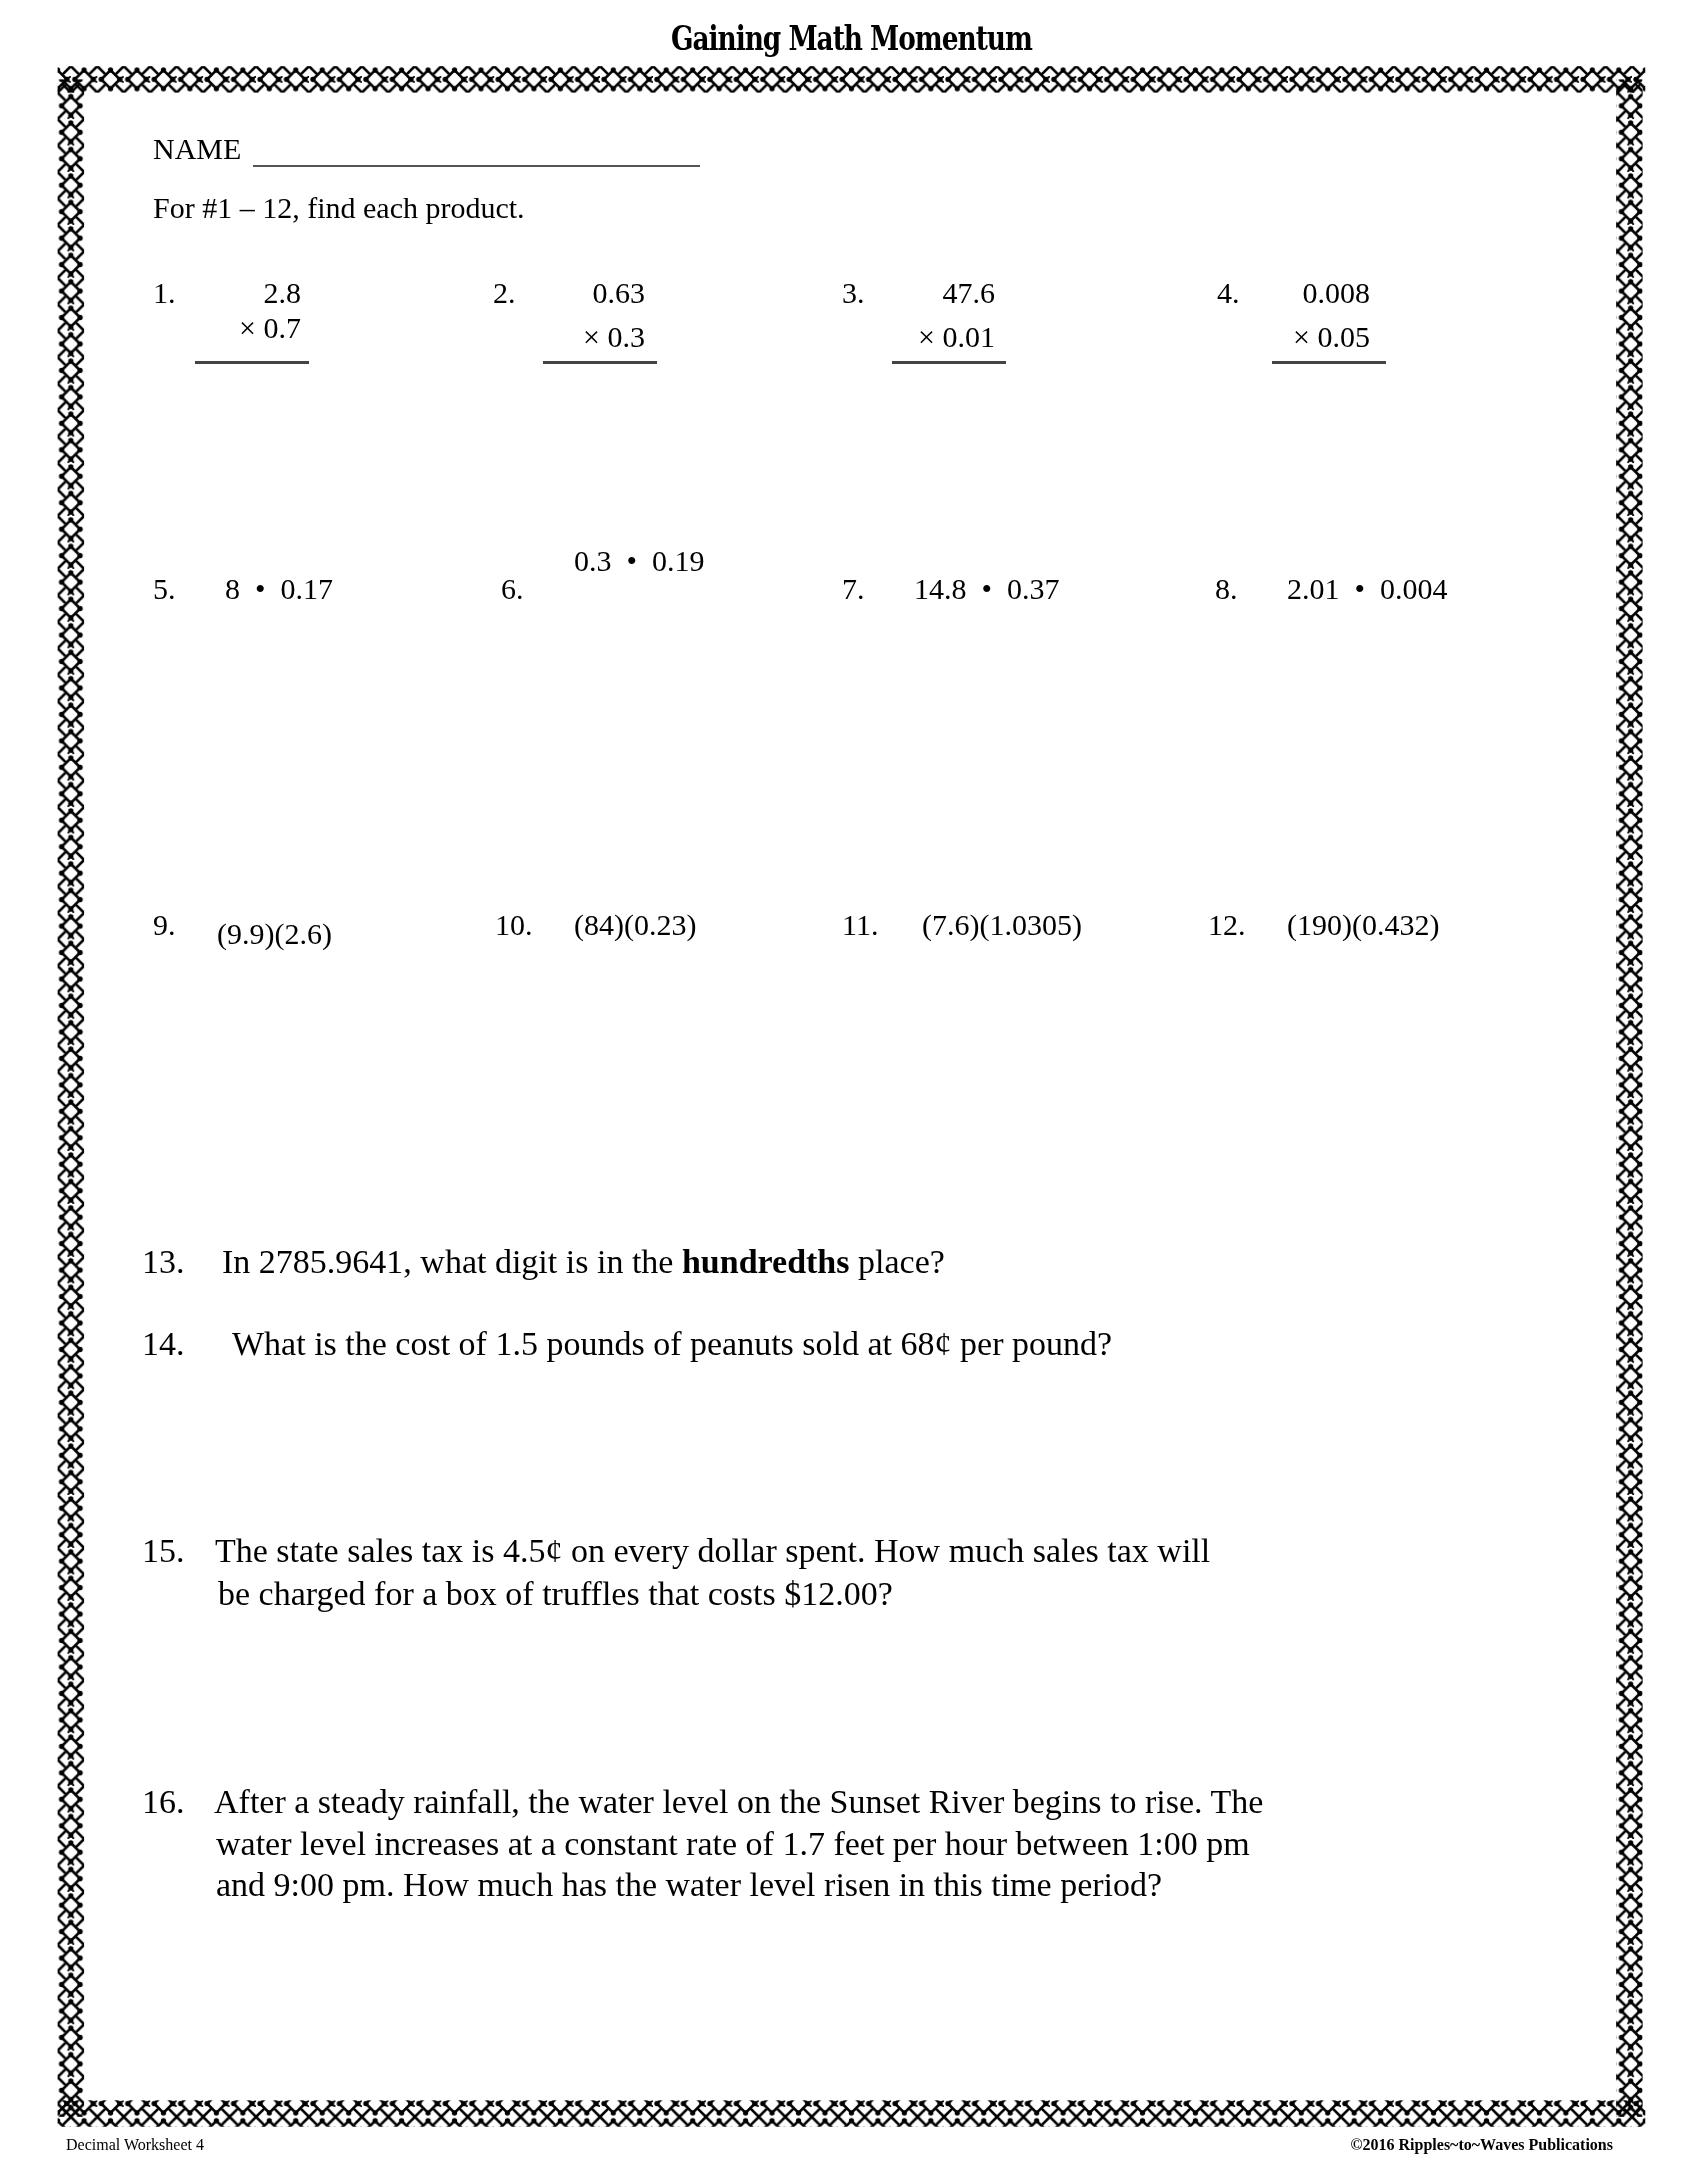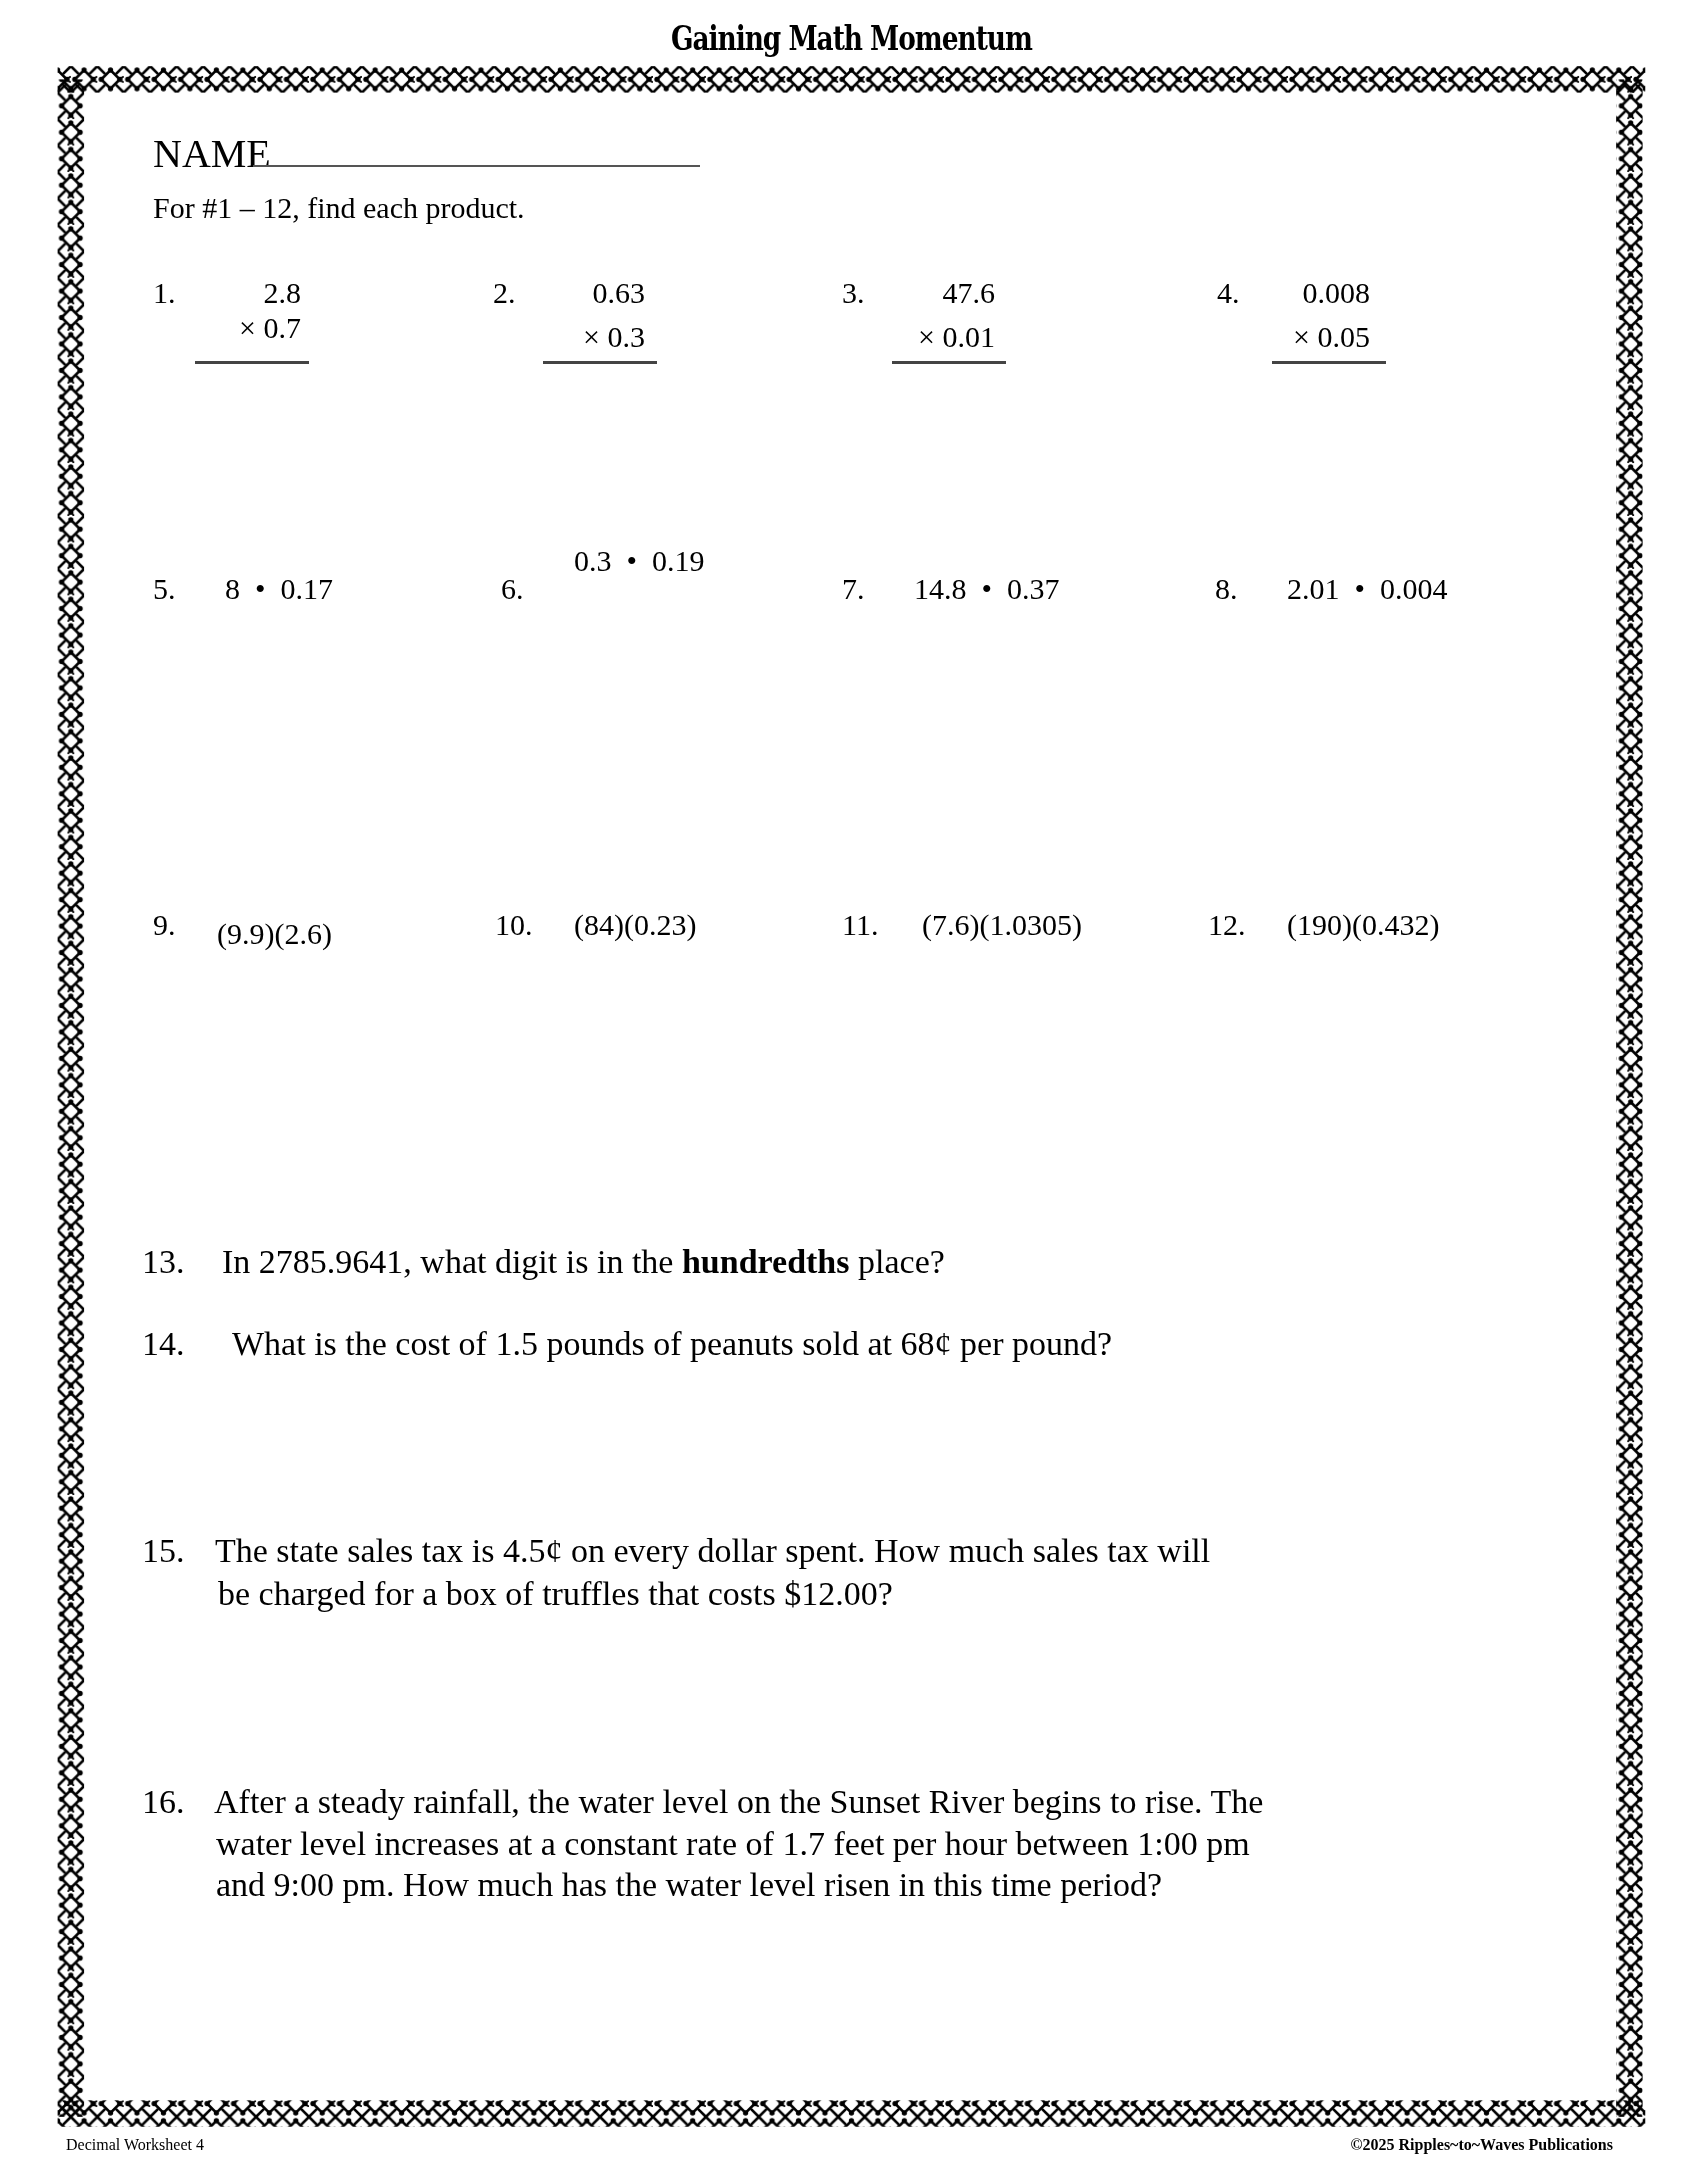--- a/index.html
+++ b/index.html
@@ -45,21 +45,21 @@
     </pattern>
   </defs>
   <rect x="87" y="100" width="2400" height="40" fill="url(#hpat)"></rect>
   <rect x="87" y="3195" width="2400" height="40" fill="url(#hpat)" transform="translate(0,-20)"></rect>
   <rect x="87" y="120" width="40" height="3080" fill="url(#vpat)"></rect>
   <rect x="2445" y="120" width="40" height="3080" fill="url(#vpat)" transform="translate(-2,0)"></rect>
 </svg>
 
 <div id="title" class="abs">Gaining Math Momentum</div>
 
-<div class="abs t" style="left:153px; top:134px; font-size:40px;">NAME</div>
+<div class="abs t" style="left:153px; top:134px; font-size:30px;">NAME</div>
 <div class="name-line" style="left:253px; top:165px; width:447px;"></div>
 
 <div class="abs t" style="left:153px; top:193px;">For #1 – 12, find each product.</div>
 
 <div>
   <div class="num t" style="left:153px; top:278px;">1.</div>
   <div class="vert t" style="left:192px; width:109px; top:278px;">2.8</div>
   <div class="vert t" style="left:192px; width:109px; top:313px;">× 0.7</div>
   <div class="rule" style="left:195px; top:361px; width:114px;"></div>
 </div>
@@ -130,14 +130,14 @@
   <div class="num para" style="left:218px; top:1573px;">be charged for a box of truffles that costs $12.00?</div>
 </div>
 <div>
   <div class="num para" style="left:142px; top:1781px;">16.</div>
   <div class="num para" style="left:214px; top:1781px;">After a steady rainfall, the water level on the Sunset River begins to rise. The</div>
   <div class="num para" style="left:216px; top:1823px;">water level increases at a constant rate of 1.7 feet per hour between 1:00 pm</div>
   <div class="num para" style="left:216px; top:1864px;">and 9:00 pm. How much has the water level risen in this time period?</div>
 </div>
 
 <div class="abs foot" style="left:66px; top:2136px;">Decimal Worksheet 4</div>
-<div class="abs foot" style="right:74px; top:2136px; font-weight:bold;">©2025 Ripples~to~Waves Publications</div>
+<div class="abs foot" style="right:74px; top:2136px; font-weight:bold;">©2016 Ripples~to~Waves Publications</div>
 
 
 </body></html>

